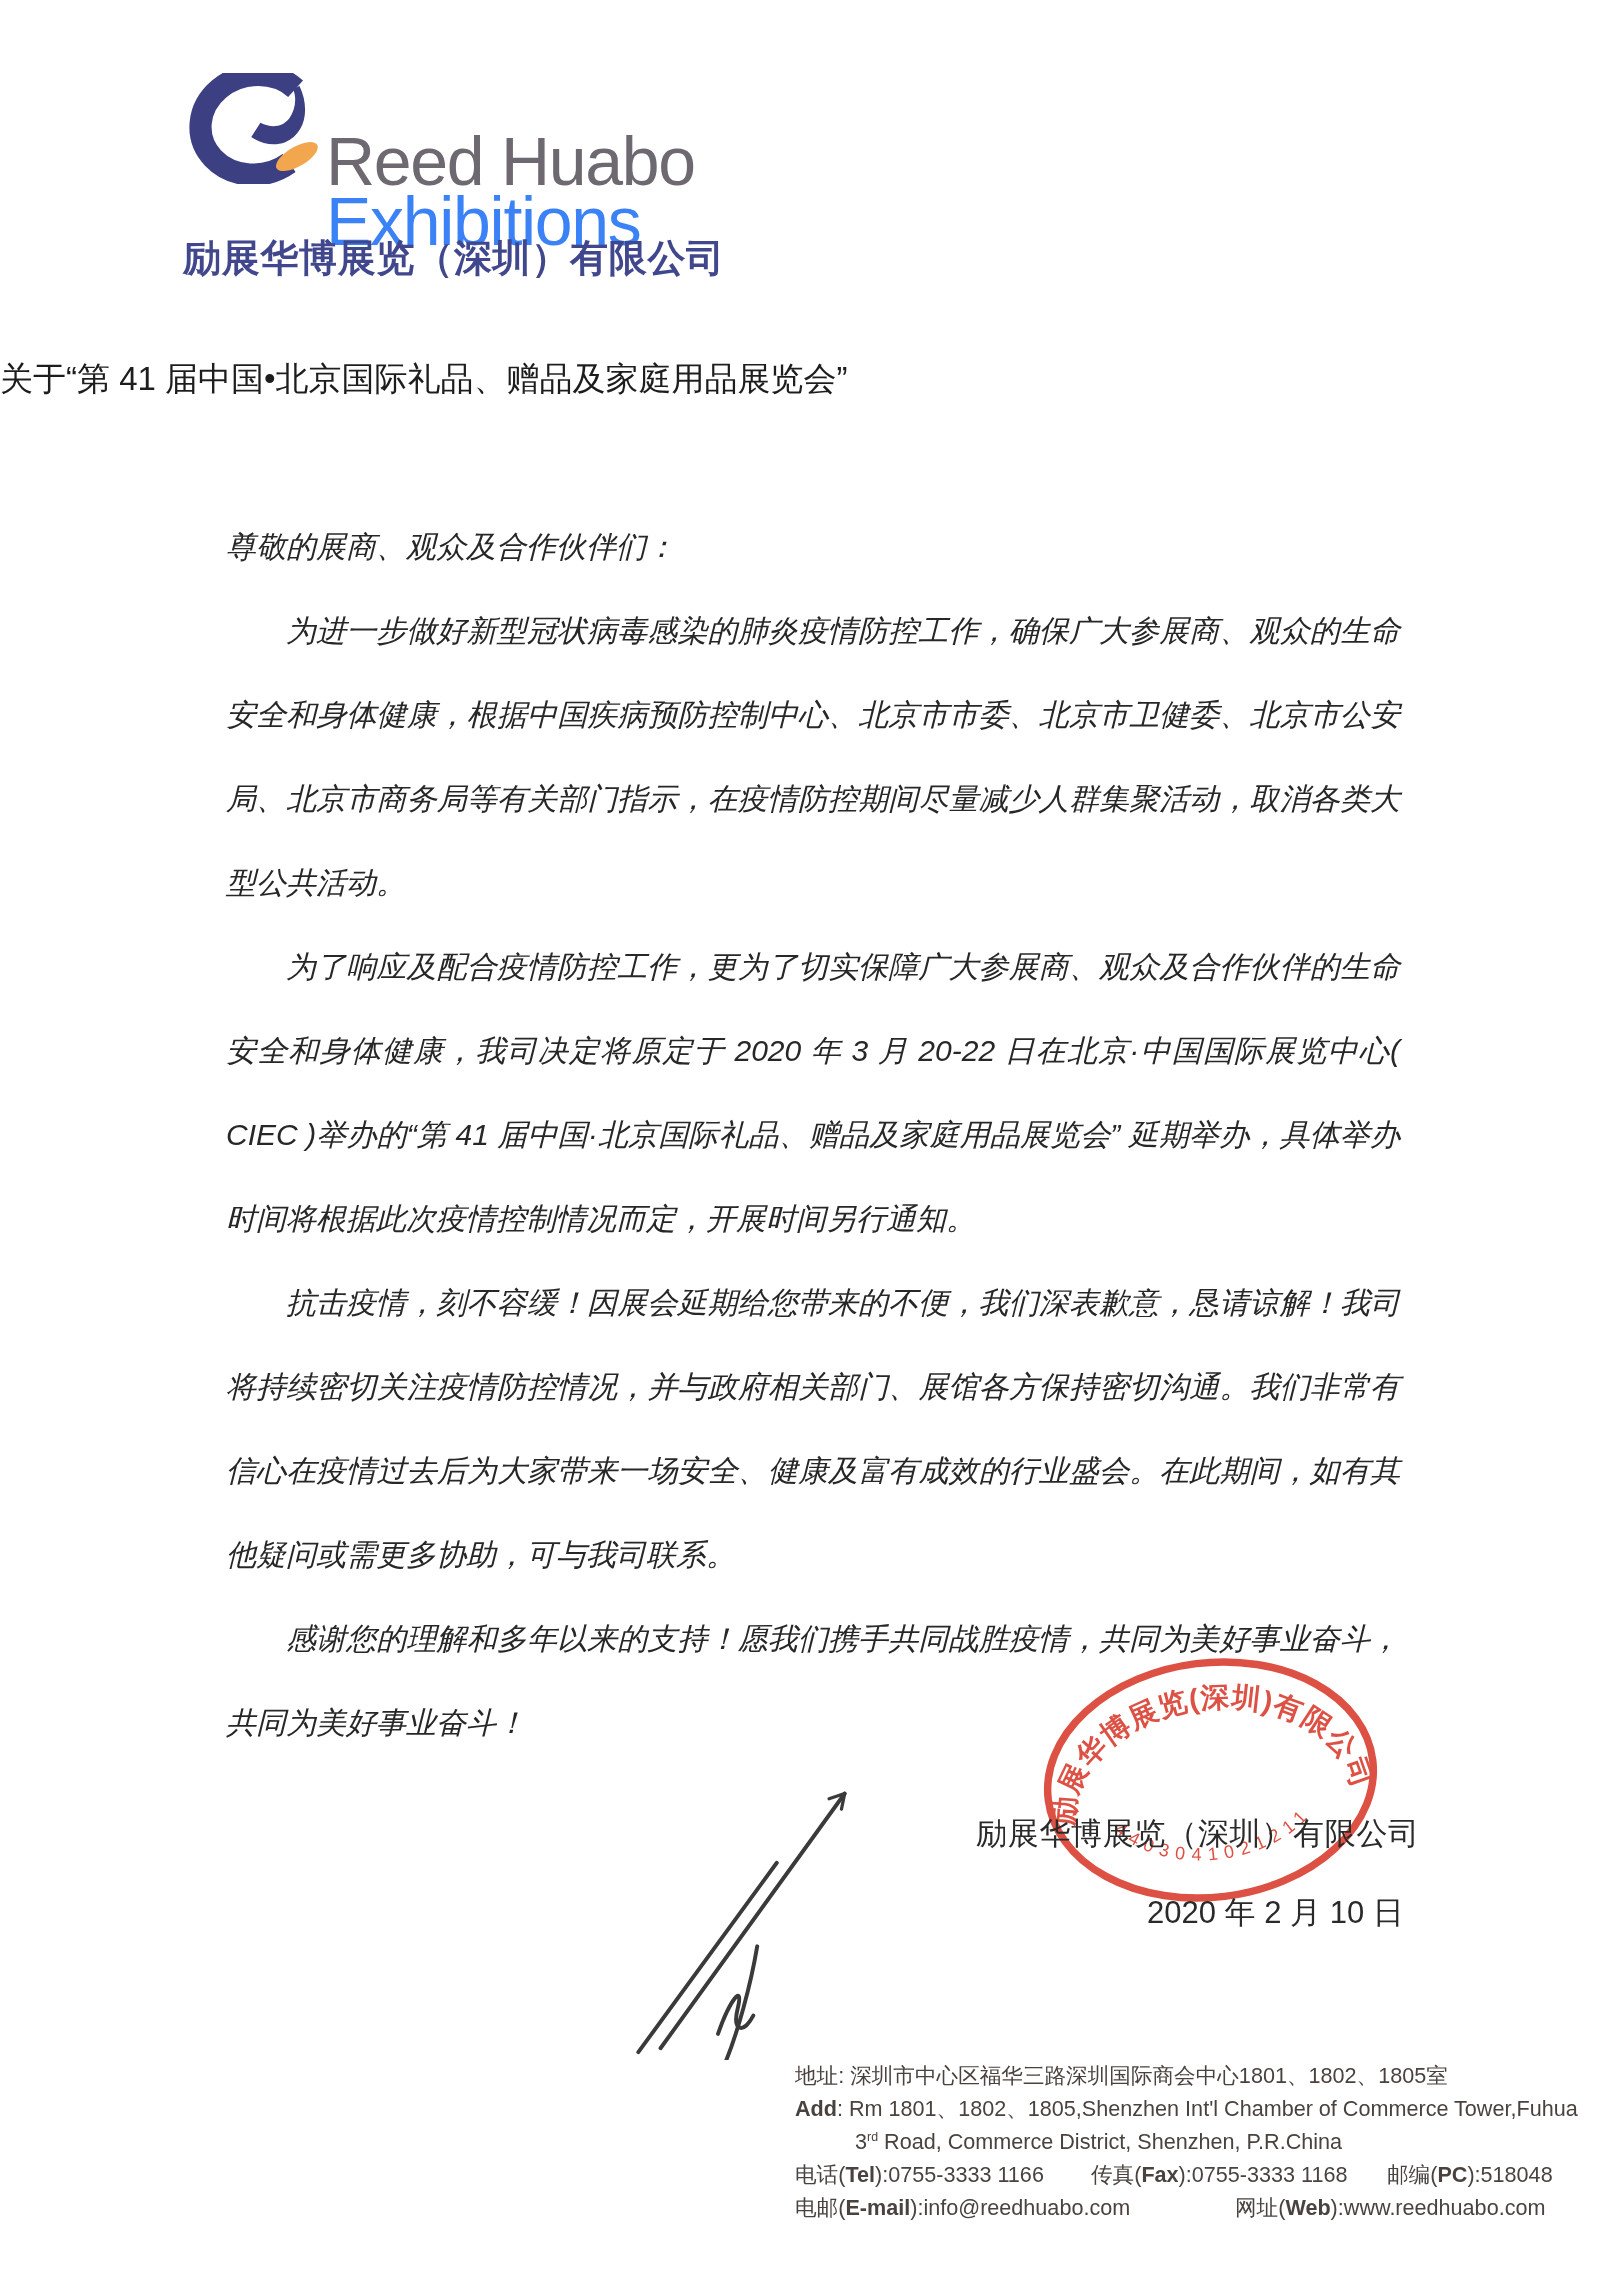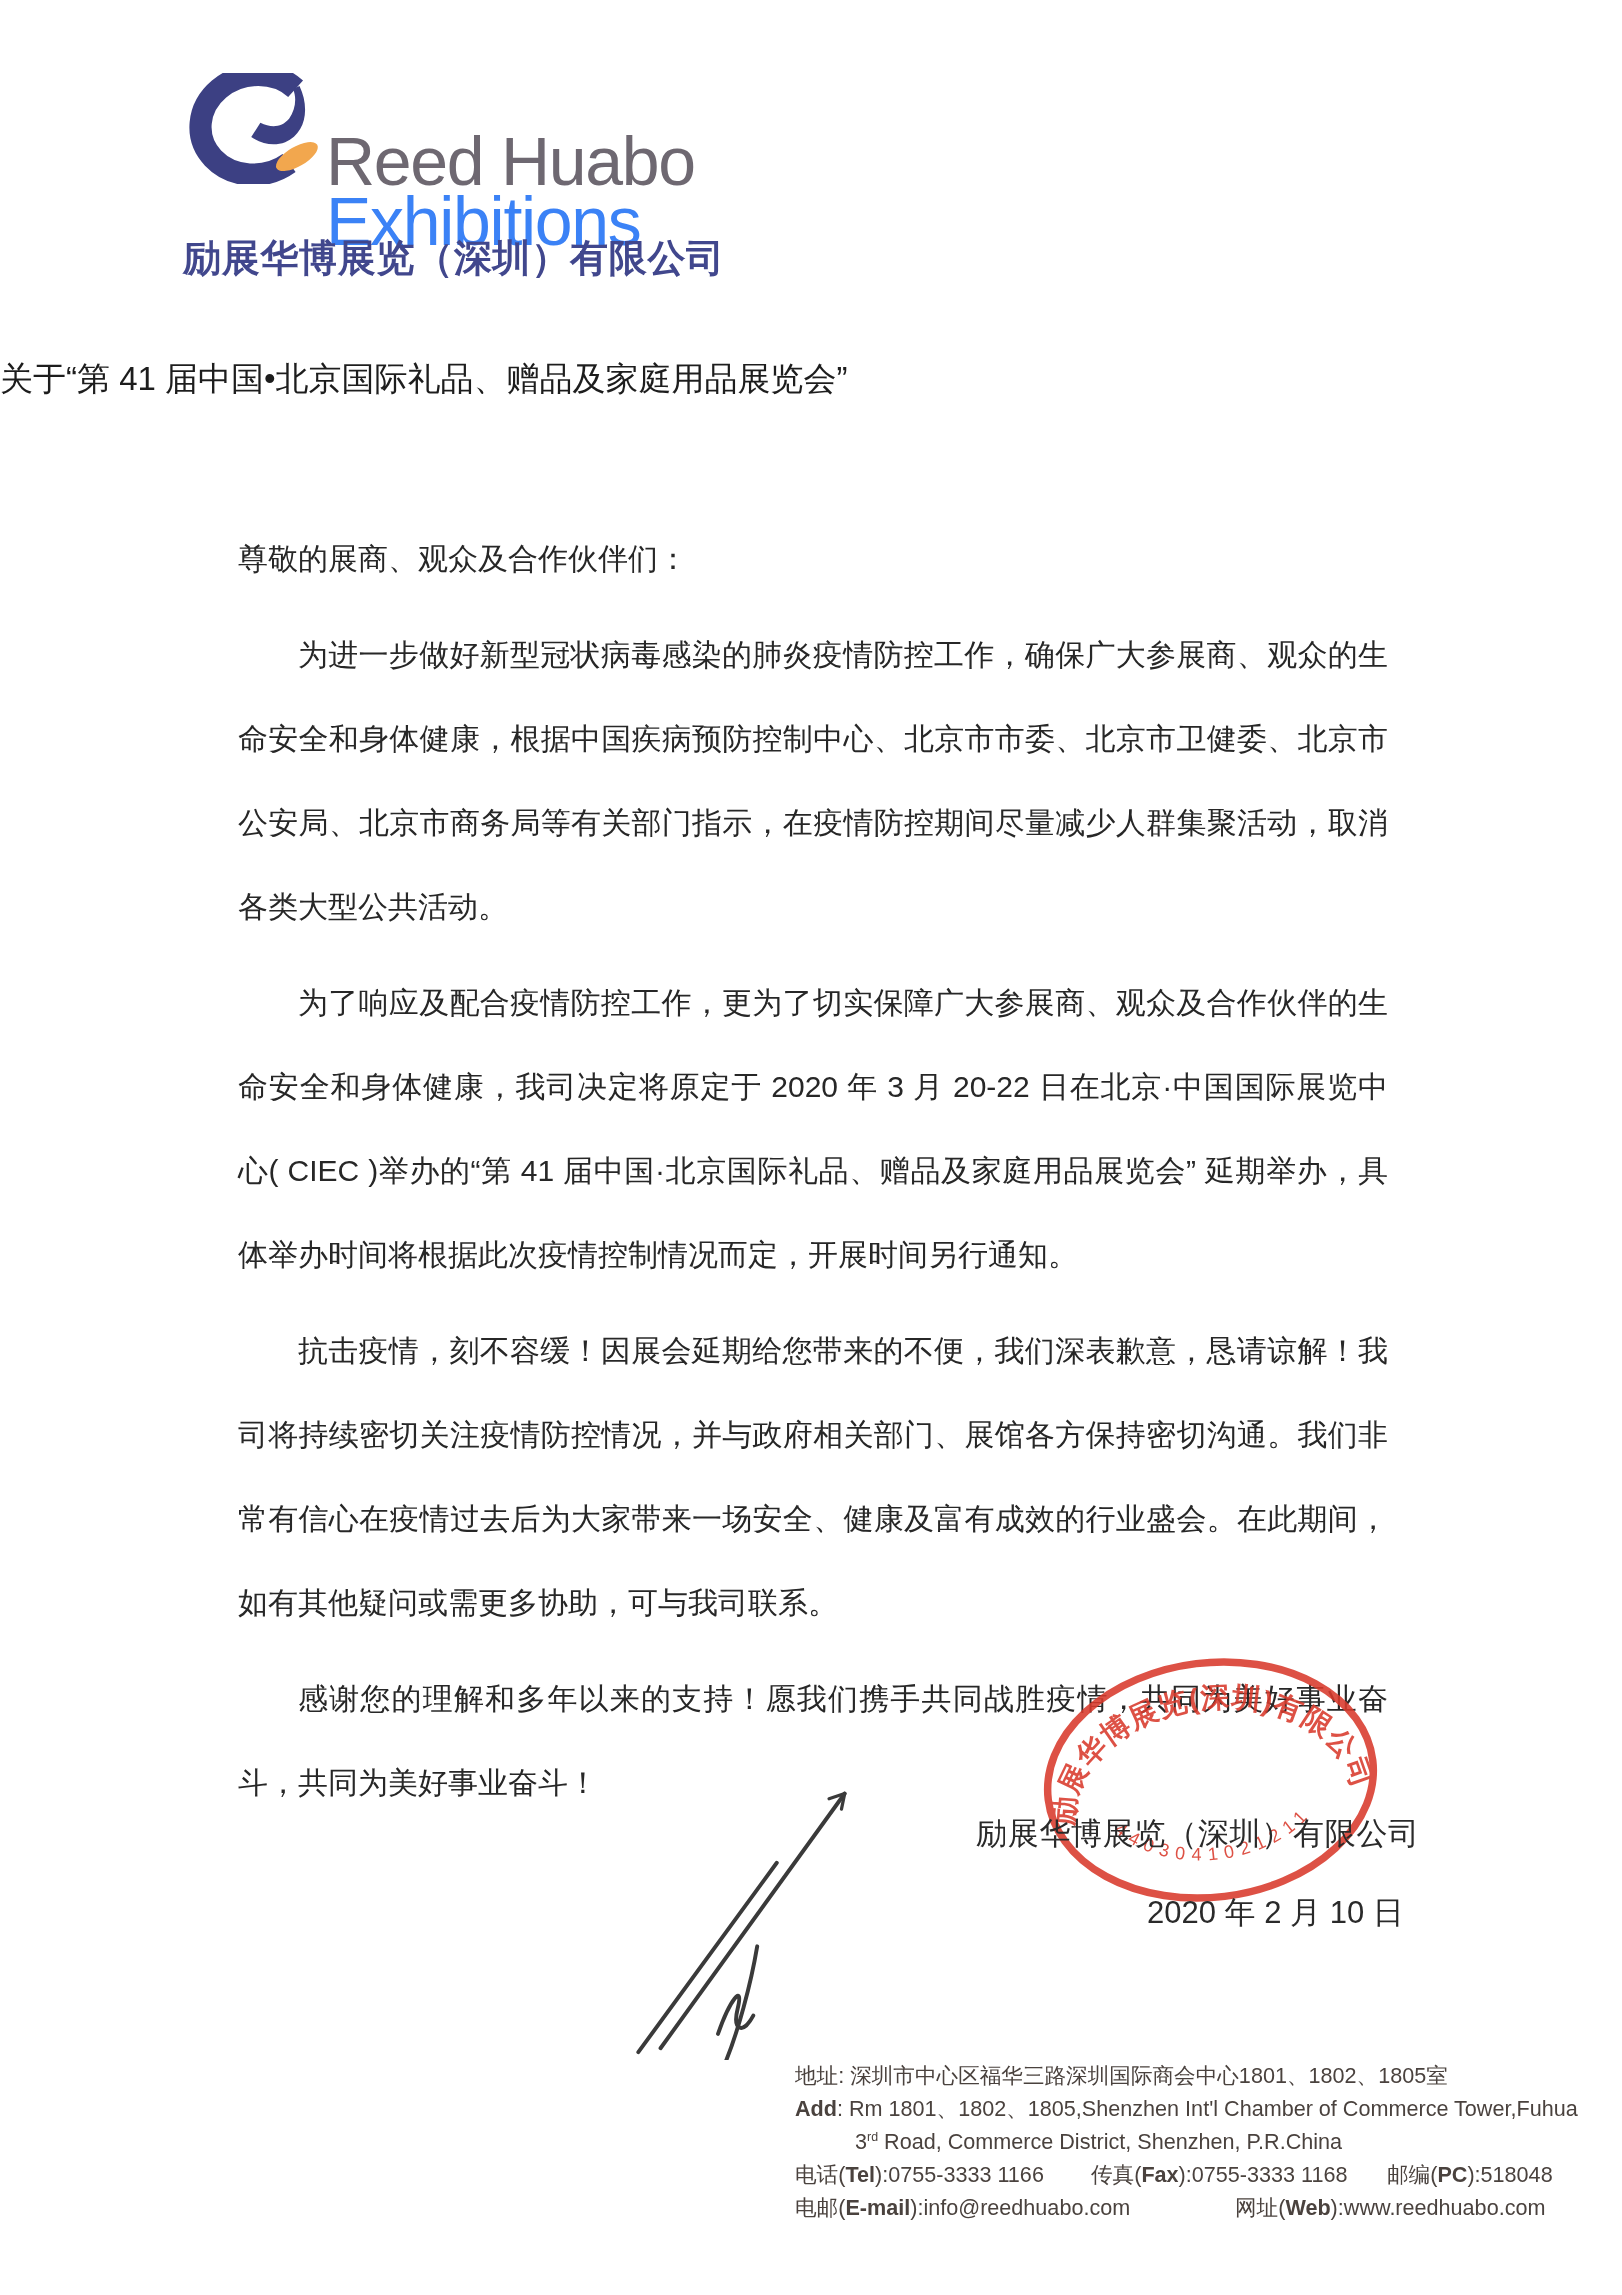--- a/index.html
+++ b/index.html
@@ -18,21 +18,21 @@
   .brand2{position:absolute;left:326px;top:182px;font-size:68px;letter-spacing:-1.3px;color:#3b82f6;}
   .brand-cn{position:absolute;left:183px;top:233px;font-size:38px;font-weight:700;color:#41478d;letter-spacing:0.7px;}
   
   .title1{position:absolute;left:0;top:357px;width:1622px;text-align:left;font-size:33px;font-weight:400;color:#1d1d1d;}
   .title2{position:absolute;left:0;top:446px;width:1622px;text-align:center;font-size:33px;font-weight:700;color:#1d1d1d;}
   
   .body-text{
     position:absolute;left:226px;top:505px;width:1174px;
     font-size:30px;line-height:84px;text-align:justify;color:#272727;
   }
-  .body-text p{margin:12px;}
+  .body-text p{margin:0;font-style:italic;}
   .para{text-indent:60px;}
   
   .signature-svg{position:absolute;left:621px;top:1753px;width:275px;height:307px;}
   .stamp-svg{position:absolute;left:1021px;top:1649px;width:379px;height:262px;}
   .sig-company{position:absolute;left:976px;top:1813px;font-size:31px;color:#2a2a2a;letter-spacing:0.7px;}
   .sig-date{position:absolute;left:1133px;top:1892px;font-size:31px;color:#2a2a2a;margin-left:14px;}
   
   .footer{
     position:absolute;left:795px;top:2059px;width:831px;
     font-size:21.6px;line-height:33px;color:#4a423e;

